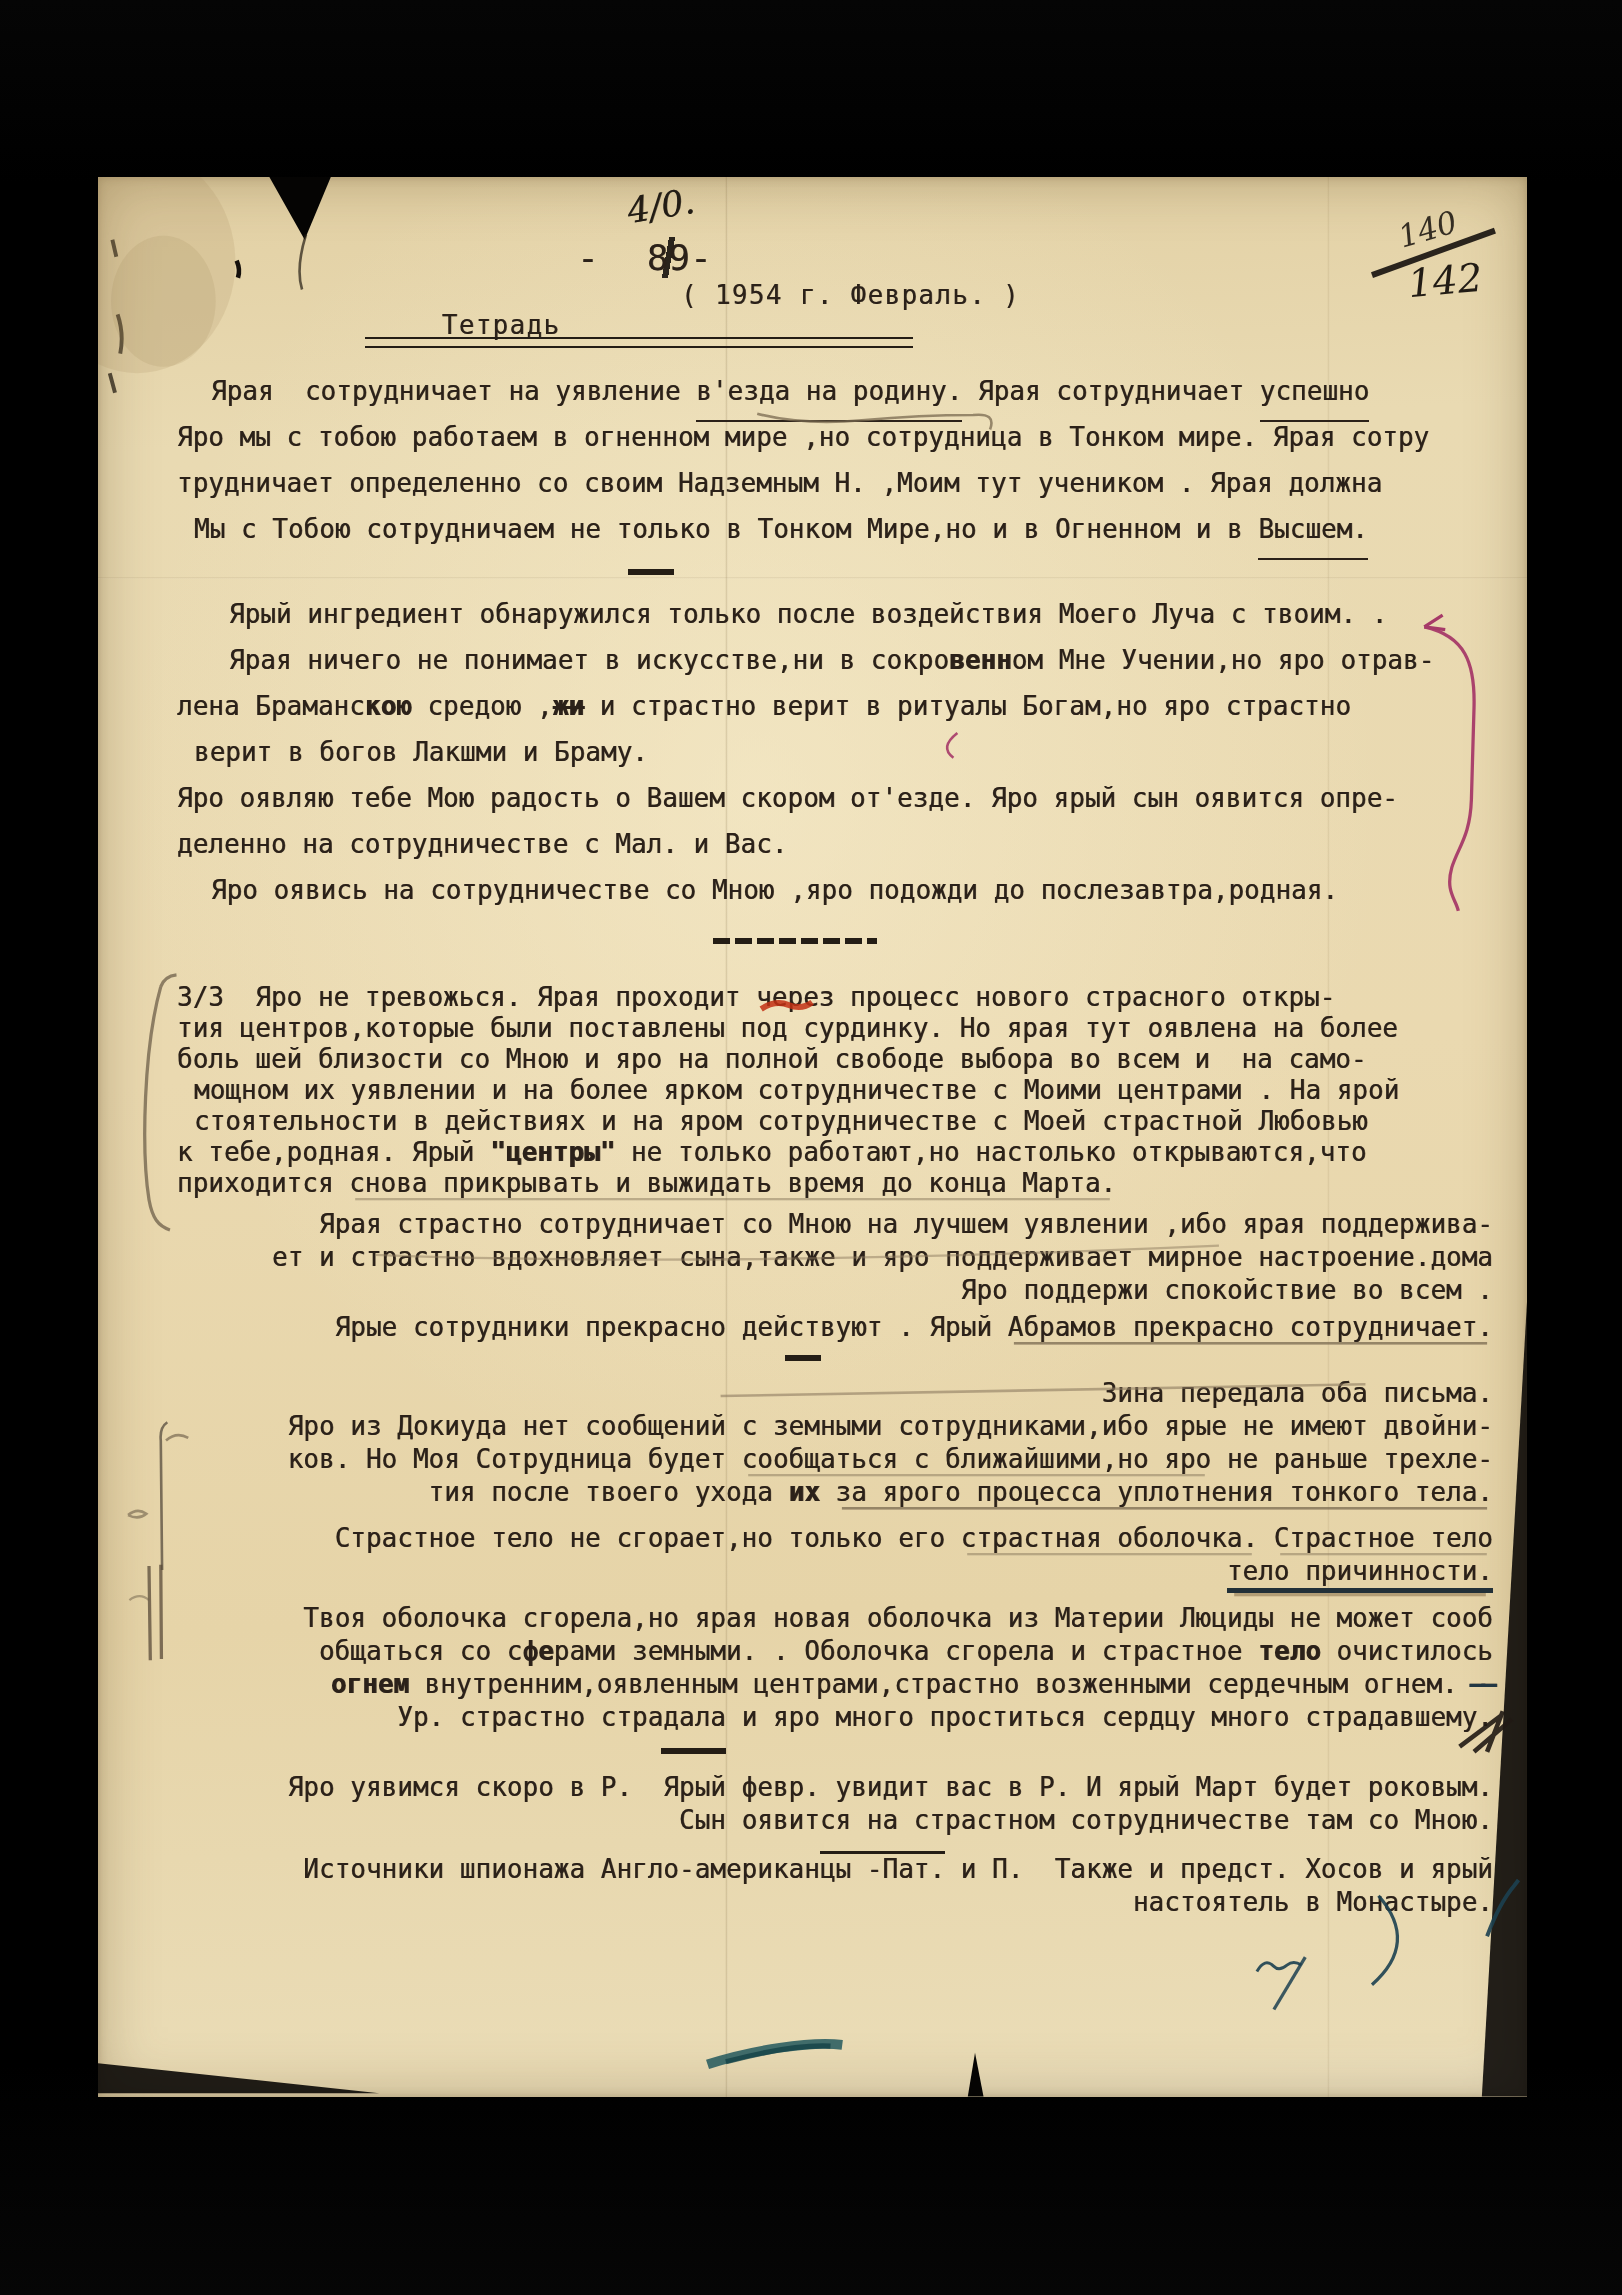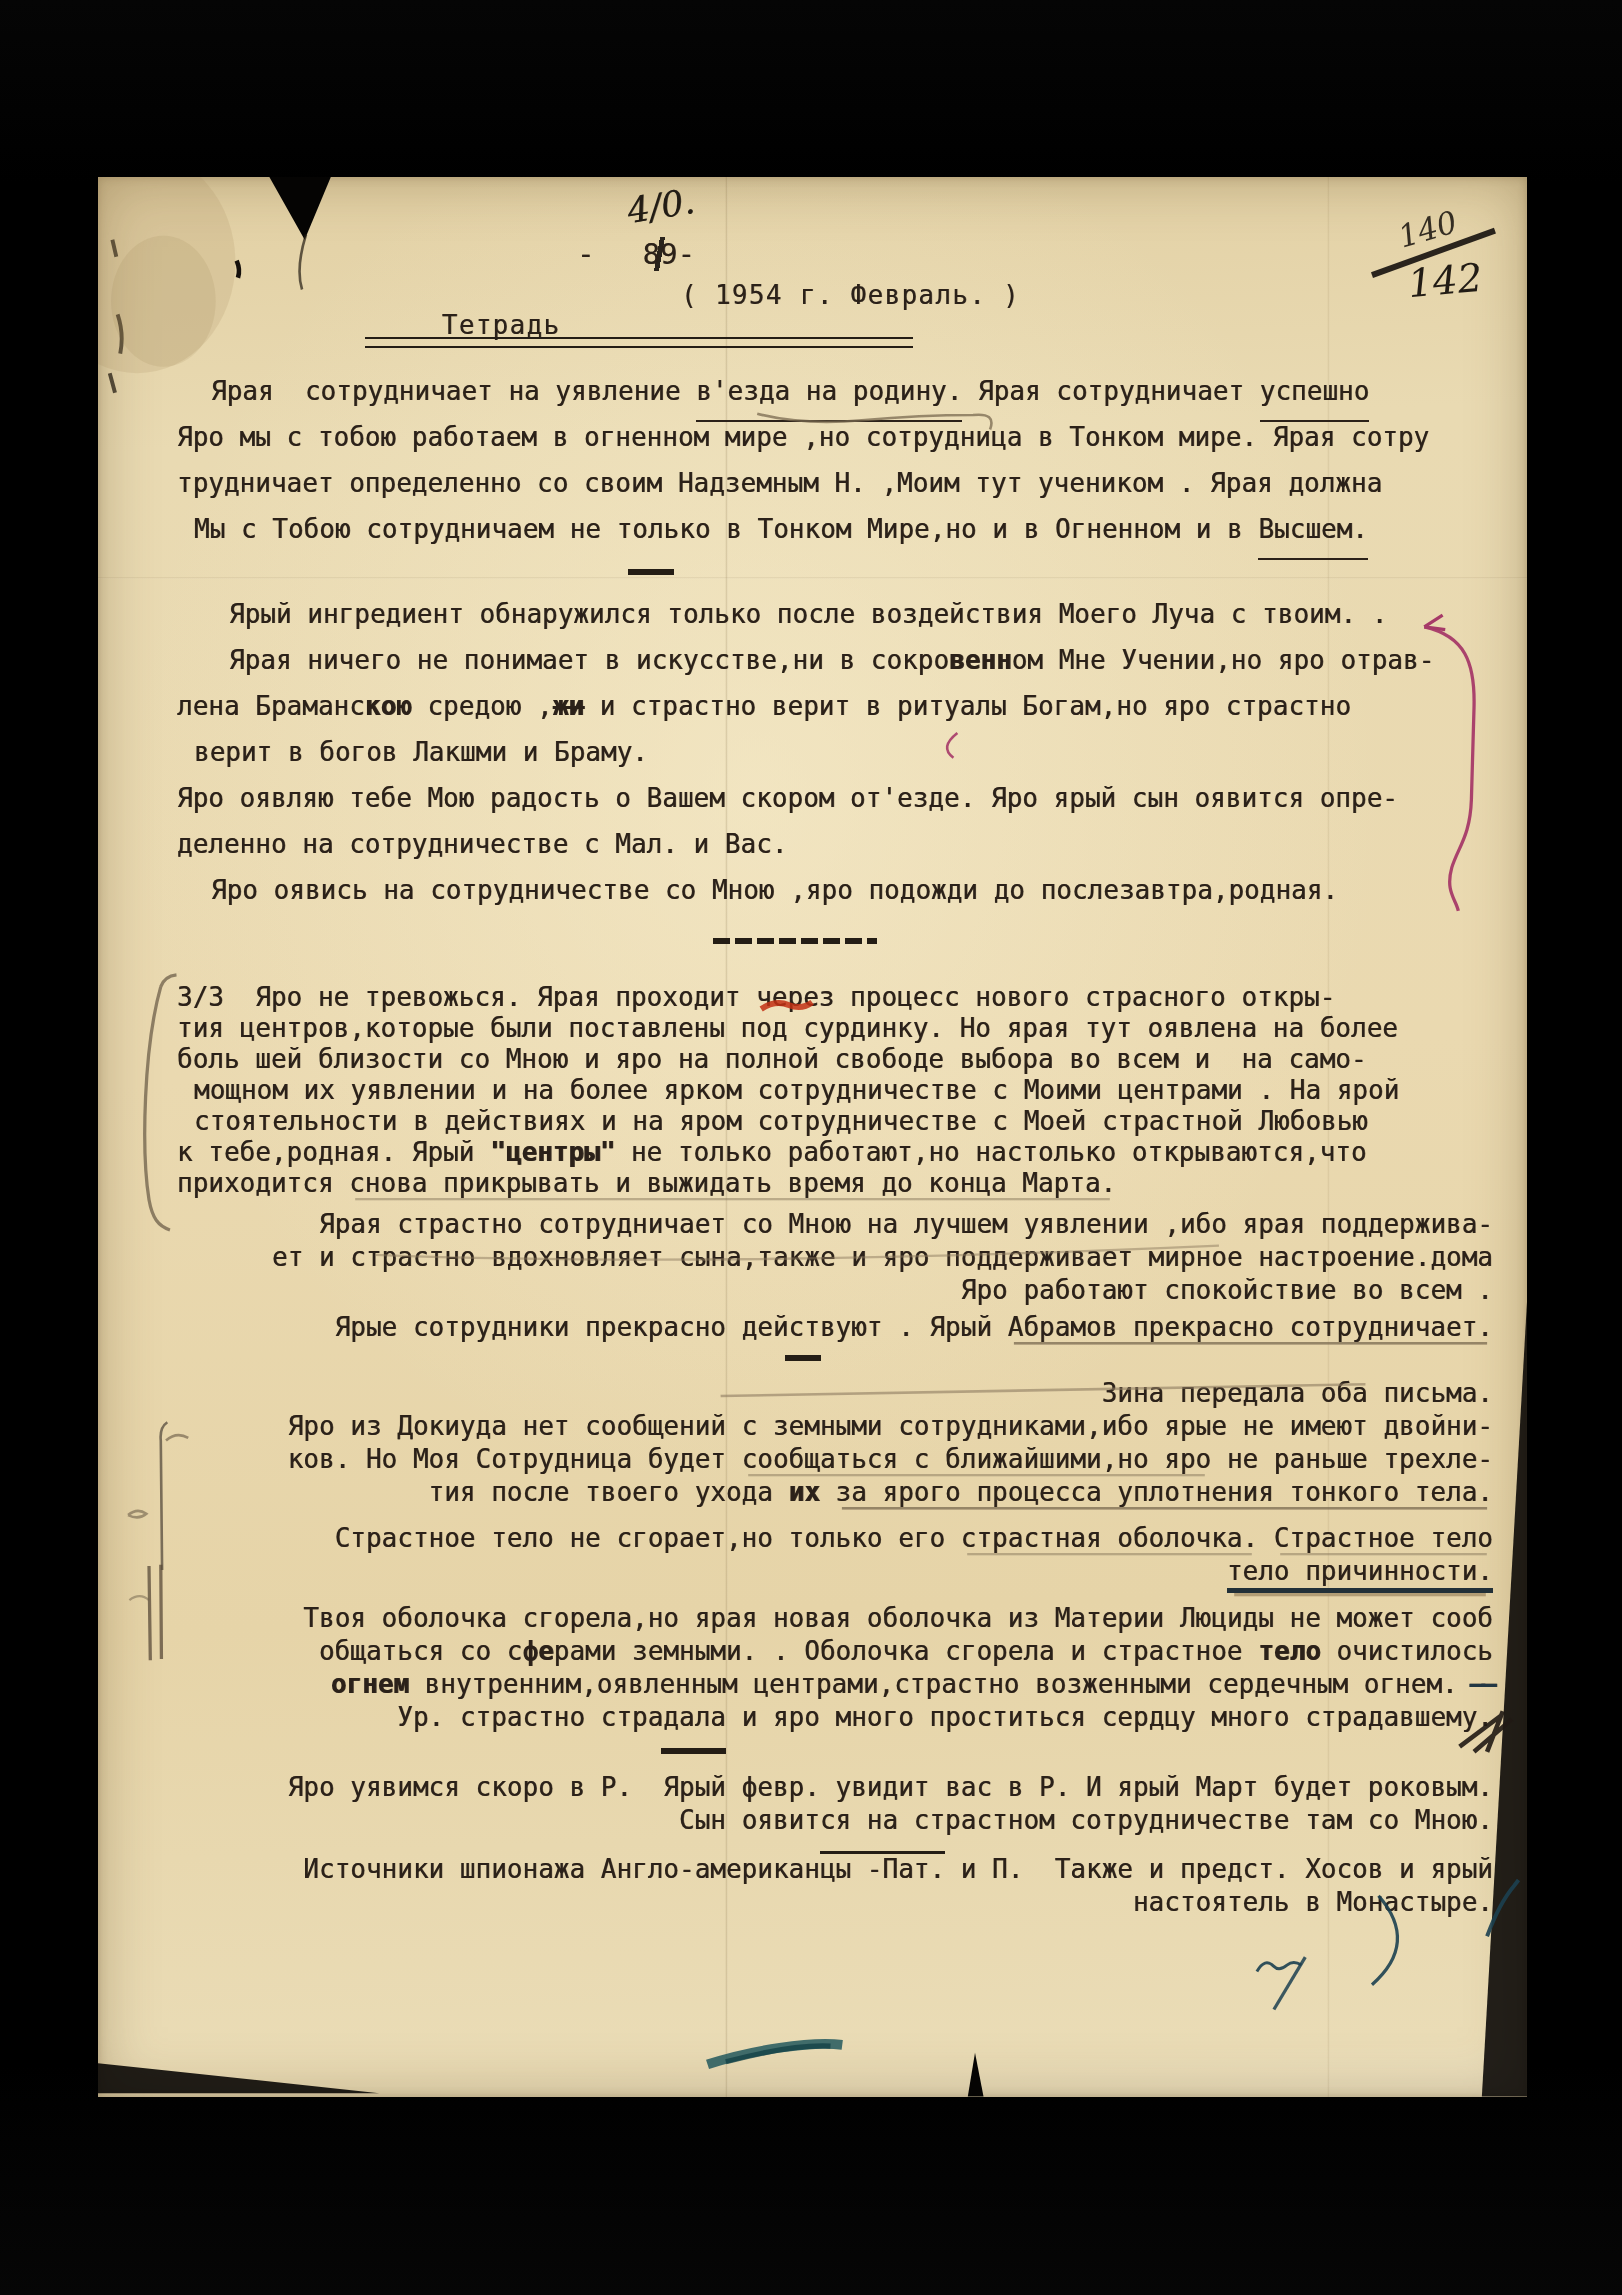--- a/index.html
+++ b/index.html
@@ -32,21 +32,21 @@
   .strike{text-decoration:line-through;text-decoration-thickness:2.6px;}
   .dash-ink{color:#223744;font-weight:bold;letter-spacing:-3.9px;}
   
   .divider{height:5.9px;background:#241d15;margin:0;}
   .divrow{position:relative;}
   .divrow.h60{height:39px;} .divrow.h50{height:33px;} .divrow.h88{height:58px;} .divrow.h56{height:37px;}
   .divider.dashed{background:repeating-linear-gradient(90deg,#241d15 0 17px, rgba(0,0,0,0) 17px 22px);}
   
   .hw{font-family:"DejaVu Serif","Liberation Serif",serif;font-style:italic;color:#221c15;}
   .frac{position:absolute;left:529px;top:9.2px;font-size:35px;transform:rotate(-9deg);text-shadow:0.7px 0 0 rgba(30,24,16,.7);}
-  .pageno{position:absolute;left:479px;top:60px;font-size:29px;color:#2b2119;text-shadow:0.5px 0 0 rgba(43,33,25,.6);}
+  .pageno{position:absolute;left:479px;top:60px;font-size:36px;color:#2b2119;text-shadow:0.5px 0 0 rgba(43,33,25,.6);}
   .pageno .gap{display:inline-block;width:48px;}
   .strike-hand{background:linear-gradient(100deg,rgba(0,0,0,0) 44%,#2a241c 44%,#2a241c 56%,rgba(0,0,0,0) 56%);}
   .corner{position:absolute;left:1269px;top:30px;width:170px;}
   .c-old{position:absolute;left:31px;top:3.9px;font-size:31px;transform:rotate(-16deg);opacity:.9;}
   .c-new{position:absolute;left:41px;top:51px;font-size:39px;transform:rotate(-5deg);}
   .titlerow{position:absolute;left:242px;top:103px;font-size:26px;color:#2b2119;
     text-shadow:0.5px 0 0 rgba(43,33,25,.6);letter-spacing:1.3px;white-space:pre;}
   .titlerow .date{position:absolute;left:341px;top:0;white-space:pre;}
   .main-rule{position:absolute;left:267px;top:160px;width:548px;height:7.2px;
     border-top:2.6px solid #241d15;border-bottom:2.6px solid #241d15;}
@@ -109,21 +109,21 @@
           <div class="line"><span class="seg">тия центров,которые были поставлены под сурдинку. Но ярая тут оявлена на более</span></div>
           <div class="line"><span class="seg">боль шей близости со Мною и яро на полной свободе выбора во всем и  на само-</span></div>
           <div class="line ind1"><span class="seg">мощном их уявлении и на более ярком сотрудничестве с Моими центрами . На ярой</span></div>
           <div class="line ind1"><span class="seg">стоятельности в действиях и на яром сотрудничестве с Моей страстной Любовью</span></div>
           <div class="line"><span class="seg">к тебе,родная. Ярый </span><span class="seg b">"центры"</span><span class="seg"> не только работают,но настолько открываются,что</span></div>
           <div class="line"><span class="seg">приходится </span><span class="seg u-pencil-faint">снова прикрывать и выжидать время до конца Марта.</span></div>
         </div>
         <div class="normal" style="margin-top: 9.2px;">
           <div class="line ind2"><span class="seg">Ярая страстно сотрудничает со Мною на лучшем уявлении ,ибо ярая поддержива-</span></div>
           <div class="line"><span class="seg">ет и страстно вдохновляет сына,также и яро поддерживает мирное настроение.дома</span></div>
-          <div class="line"><span class="seg">Яро работают спокойствие во всем .</span></div>
+          <div class="line"><span class="seg">Яро поддержи спокойствие во всем .</span></div>
         </div>
         <div class="normal" style="margin-top: 3.9px;">
           <div class="line ind1"><span class="seg">Ярые сотрудники прекрасно действуют . Ярый </span><span class="seg u-pencil">Абрамов прекрасно сотрудничает.</span></div>
         </div>
         <div class="divrow h50" style="margin-top: 0px;">
           <div class="divider " style="margin-left: 608px; width: 36px; position: relative; top: 11.8px;"></div>
         </div>
         <div class="normal" style="margin-top: 0px;">
           <div class="line"><span class="seg">Зина передала оба письма.</span></div>
           <div class="line"><span class="seg">Яро из Докиуда нет сообщений с земными сотрудниками,ибо ярые не имеют двойни-</span></div>

